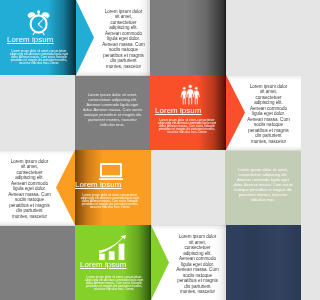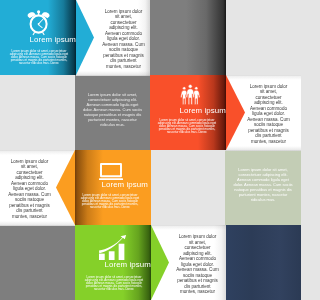--- a/index.html
+++ b/index.html
@@ -14,22 +14,22 @@
   .c-sage{background:#c3cdb5;}
 
   
   .panel{position:absolute;}
 
 
   
   .panel{position:absolute;}
   .fold{position:absolute;top:0;height:100%;}
   .arrow{position:absolute;top:0;height:100%;}
-  .ptitle{position:absolute;left:0;width:100%;text-align:right;color:#fff;
-          font-size:7.9px;line-height:8px;letter-spacing:0.08px;}
+  .ptitle{position:absolute;left:0;width:100%;text-align:left;color:#fff;
+          font-size:7.9px;line-height:8px;letter-spacing:0.08px;text-decoration:underline;}
   .pbody{position:absolute;text-align:center;color:#fff;font-size:3.0px;line-height:3.15px;}
   .ptxt-on-gray{font-size:4.0px;line-height:5.0px;text-align:center;color:#efefef;}
   .ptxt-on-sage{font-size:4.0px;line-height:5.0px;text-align:center;color:#ffffff;}
   .picon{position:absolute;}
   .picon svg{display:block;width:100%;height:100%;}
   .card{position:absolute;background:#fff;}
   .cedge{position:absolute;pointer-events:none;}
   .card .ptxt{position:absolute;font-size:4.55px;line-height:5.55px;text-align:center;color:#3a3a3a;}
 </style>
 </head>

